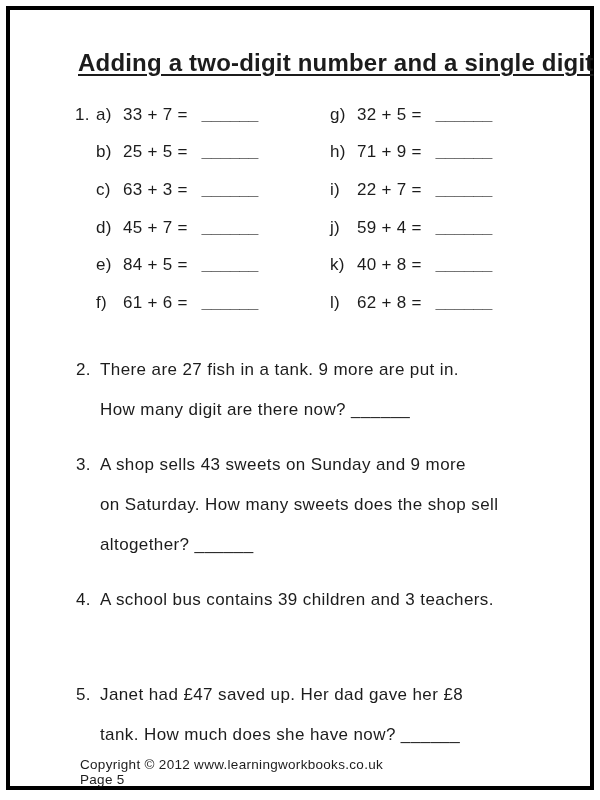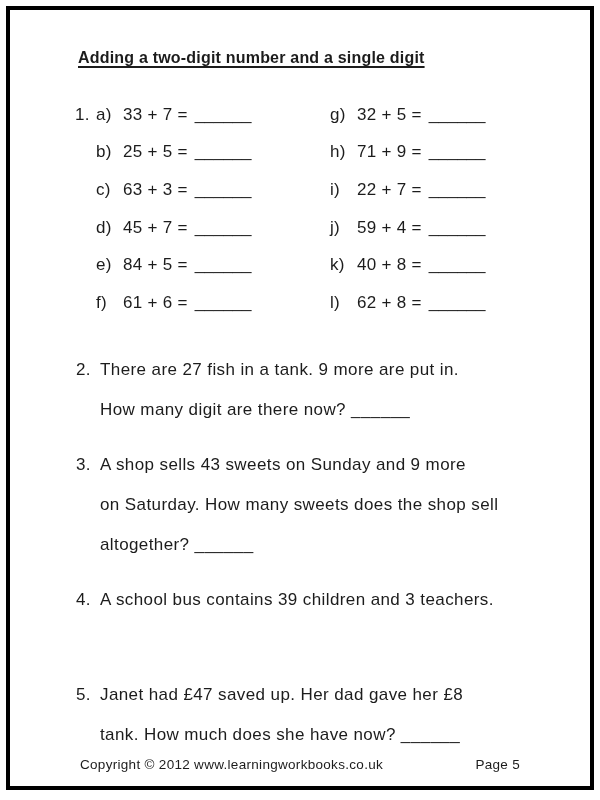--- a/index.html
+++ b/index.html
@@ -14,21 +14,21 @@
   }
   .frame{
     position:absolute;
     left:6px;top:6px;right:6px;bottom:10px;
     border:4px solid var(--border,#000);
     pointer-events:none;
   }
   .title{
     position:absolute;
     left:78px;top:49px;
-    font-size:16px;
+    font-size:24px;
     font-weight:bold;
     letter-spacing:0.2px;
     text-decoration:underline;
     text-decoration-thickness:2px;
     text-underline-offset:3px;
     white-space:nowrap;
     text-align:center;
   }
   .eq-grid{
     position:absolute;
@@ -36,40 +36,41 @@
     display:grid;
     grid-template-columns:255px 270px;
     grid-auto-rows:37.6px;
     align-items:center;
     font-size:17px;
     letter-spacing:0.3px;
   }
   .eq-cell{display:flex;align-items:baseline;white-space:nowrap;}
   .eq-num{display:inline-block;width:21px;}
   .eq-label{display:inline-block;width:27px;}
-  .blank{margin-left:7px;letter-spacing:0;}
+  .blank{margin-left:15px;letter-spacing:0;font-style:italic;}
   .problem{
     position:absolute;
     left:76px;
     display:flex;
     font-size:17px;
     letter-spacing:0.4px;
     line-height:40px;
   }
   .p-num{width:24px;flex:none;}
   .p-lines{white-space:nowrap;}
   #p2{top:350px;} #p3{top:445px;} #p4{top:580px;} #p5{top:675px;}
   .footer{
     position:absolute;
     left:10px;right:10px;top:757px;
     display:flex;
     justify-content:space-between;
     padding:0 70px;
     font-size:13.5px;
     letter-spacing:0.3px;
+    flex-direction:column;
   }
 </style>
 </head>
 <body>
 
 <div class="page" style="--ink: #1c1c1c; --paper: #ffffff; --border: #000000;">
   <div class="frame"></div>
 
   <div class="title">Adding a two-digit number and a single digit</div>
 

